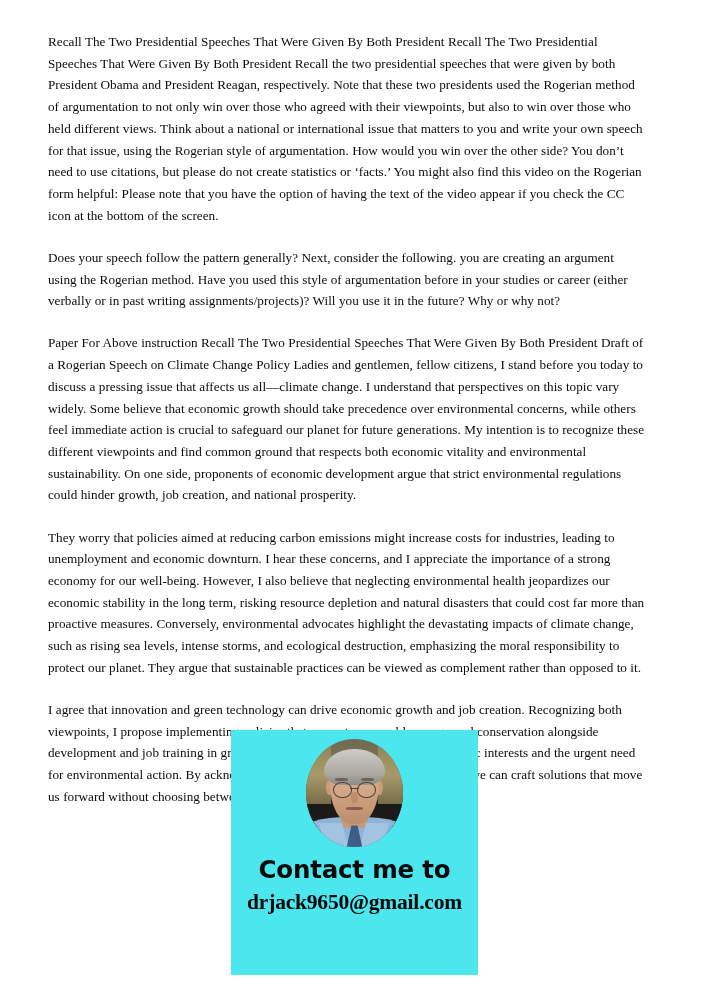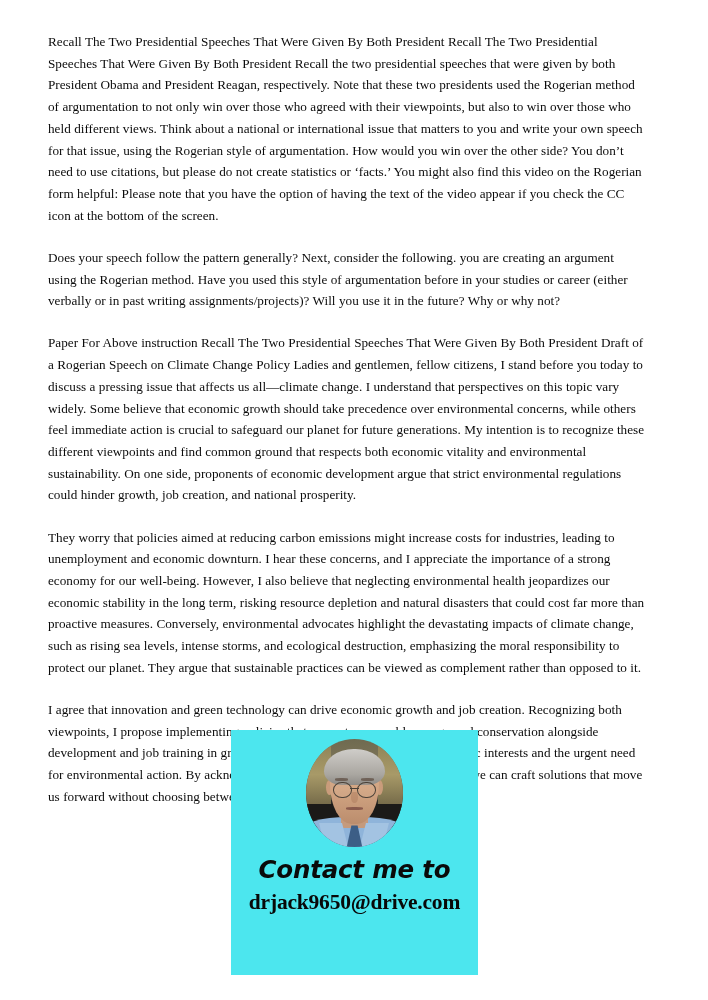--- a/index.html
+++ b/index.html
@@ -215,21 +215,20 @@
 
   #overlay-headline {
     margin-top: 8px;
     text-align: center;
     font-family: "DejaVu Sans", "Liberation Sans", sans-serif;
     font-weight: bold;
     font-size: 24.5px;
     line-height: 29px;
     color: #0a0a0a;
     letter-spacing: -0.2px;
-    font-style: italic;
   }
 
   #overlay-email {
     margin-top: 6px;
     text-align: center;
     font-family: "Liberation Serif", "DejaVu Serif", serif;
     font-weight: bold;
     font-size: 21.5px;
     line-height: 25px;
     color: #080808;
@@ -271,17 +270,17 @@
       <div class="photo-glass-r"></div>
       <div class="photo-bridge"></div>
       <div class="photo-nose"></div>
       <div class="photo-mouth"></div>
     </div>
 
     <div id="overlay-headline">
       <div>Contact me to</div>
     </div>
 
-    <div id="overlay-email">drjack9650@drive.com</div>
+    <div id="overlay-email">drjack9650@gmail.com</div>
 
   </div>
 
 </div>
 
 </body></html>

